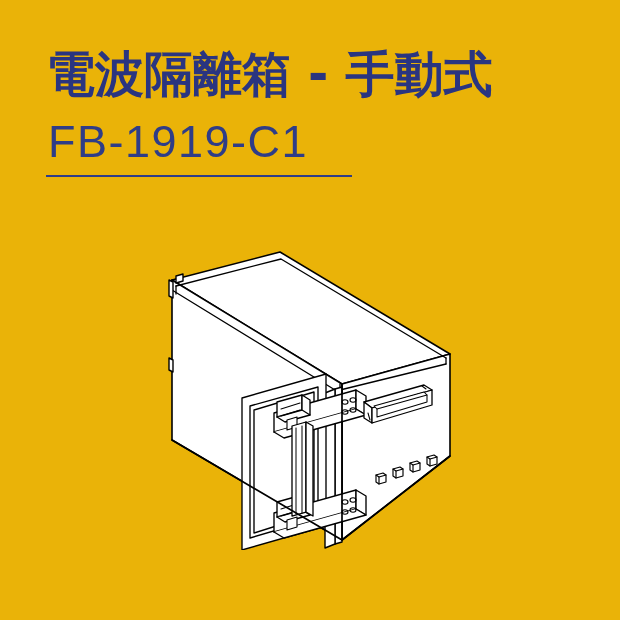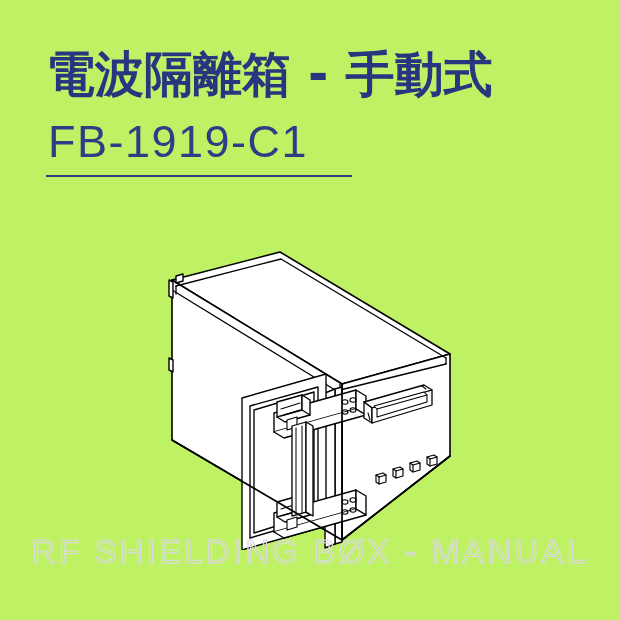--- a/index.html
+++ b/index.html
@@ -4,21 +4,21 @@
 <style>
   html, body {
     margin: 0;
     padding: 0;
     background: #ffffff;
   }
   #page {
     position: relative;
     width: 620px;
     height: 620px;
-    background: #bef264;
+    background: #eab308;
     overflow: hidden;
     font-family: "Liberation Sans", sans-serif;
   }
 
   
   .header {
     position: absolute;
     left: 46px;
     top: 46px;
     width: 540px;
@@ -215,19 +215,14 @@
         </g>
       </g>
 
       <g stroke-width="1.7">
         <path d="M22,190 L192,290 L300,206"></path>
         <path d="M192,290 L192,134"></path>
       </g>
     </svg>
   </div>
 
-  <div class="watermark">
-    <svg width="560" height="48" viewBox="0 0 560 48" aria-hidden="true">
-      <text class="wm-text" x="280" y="35" text-anchor="middle">RF SHIELDING BØX - MANUAL</text>
-    </svg>
-  </div>
 
 </div>
 
 </body></html>

